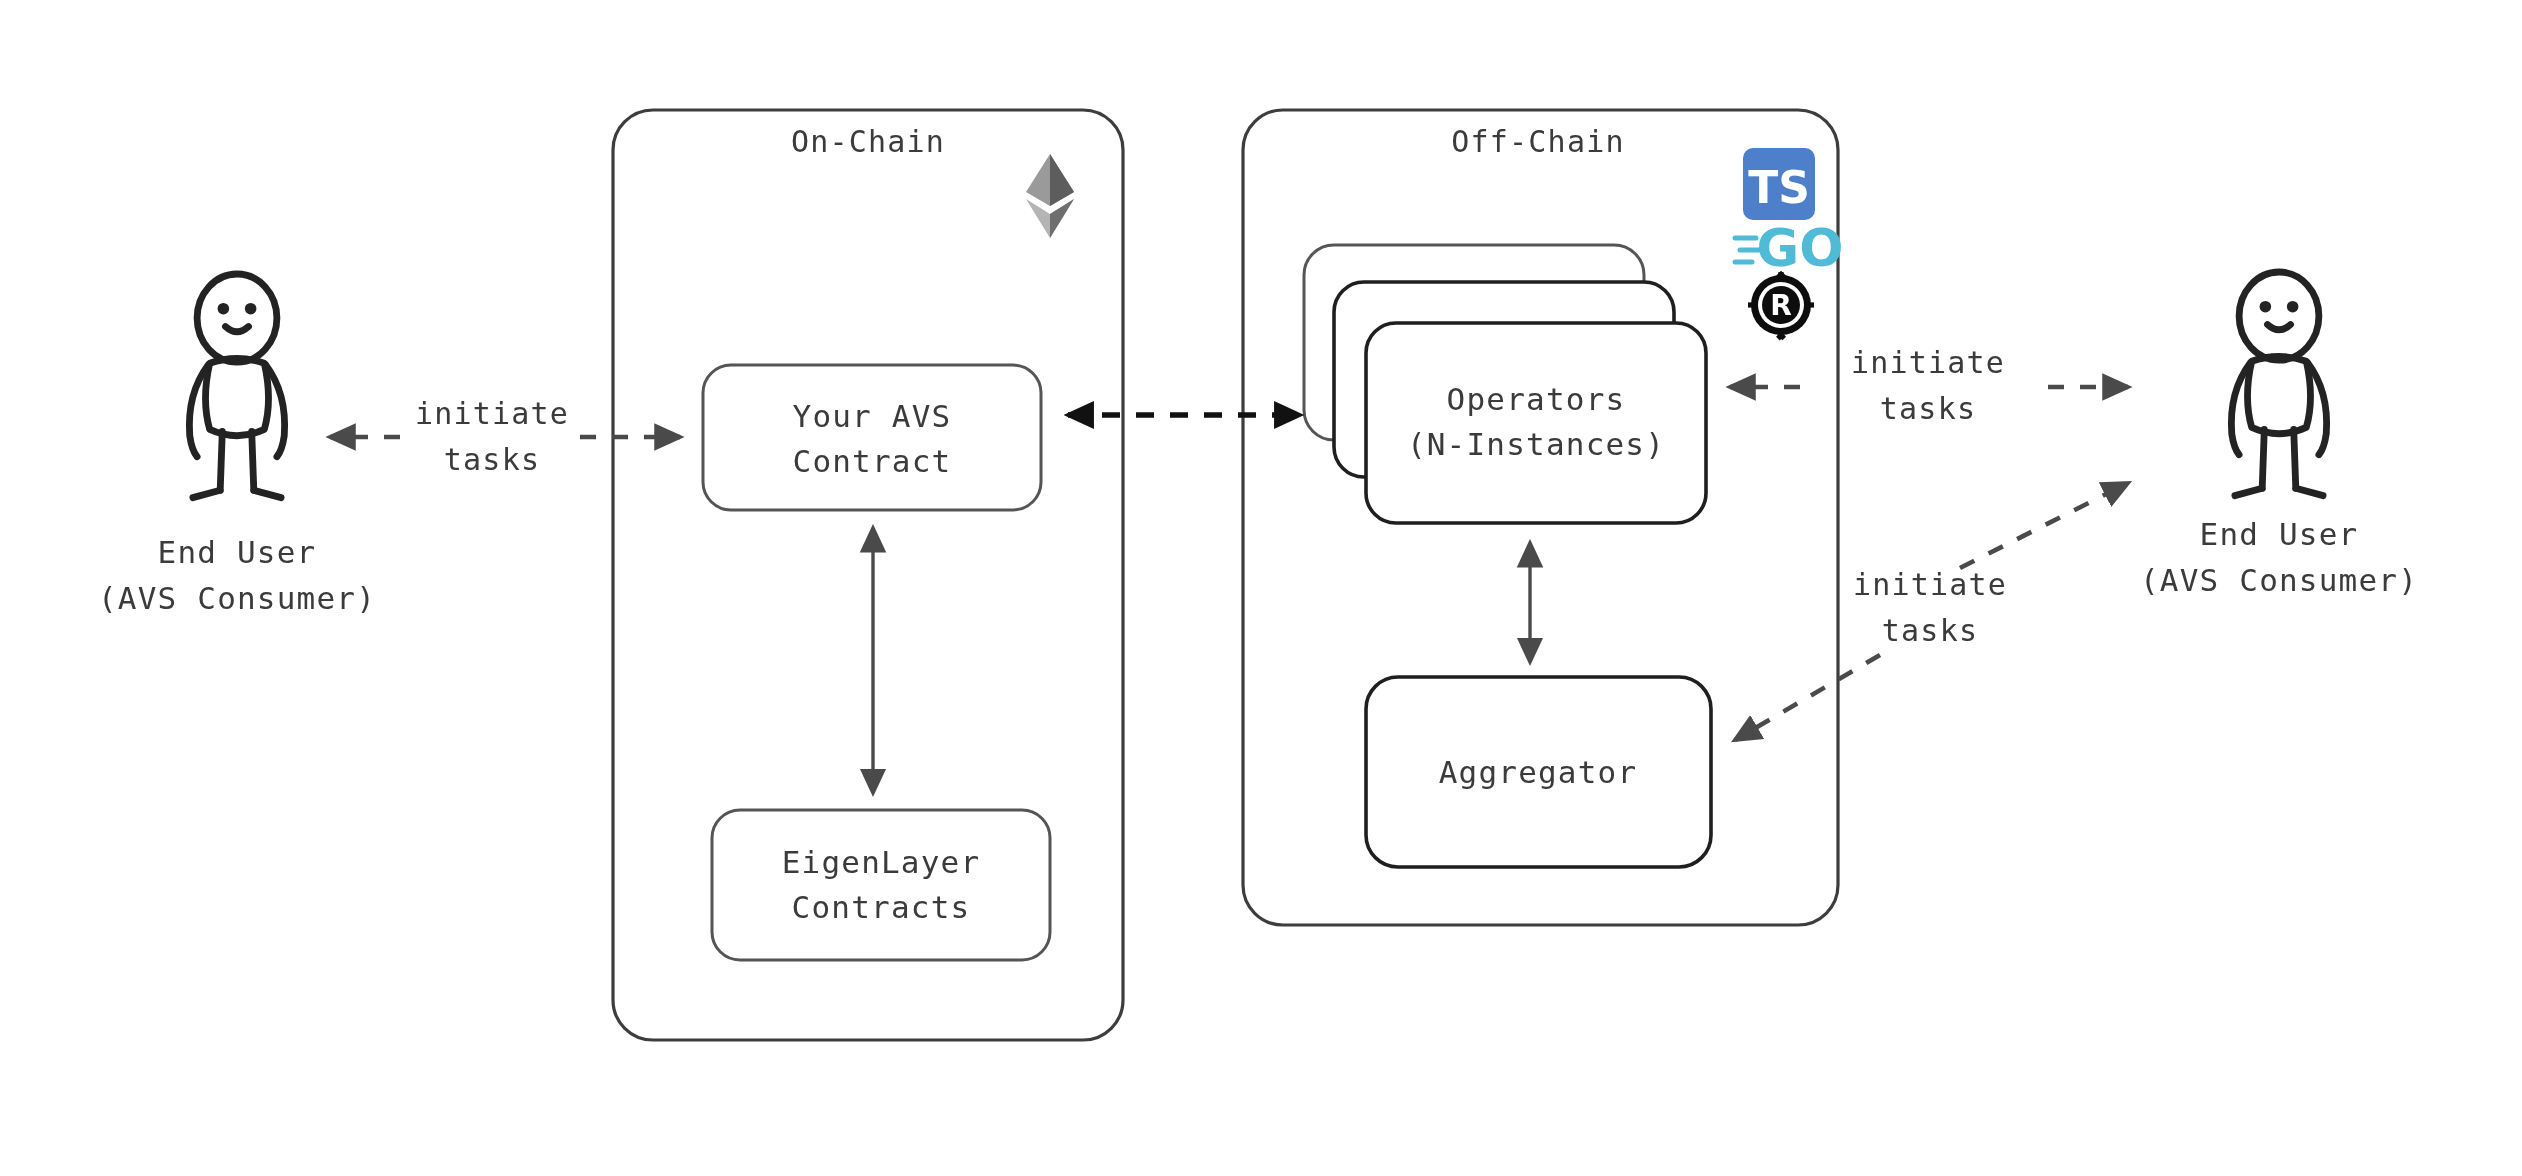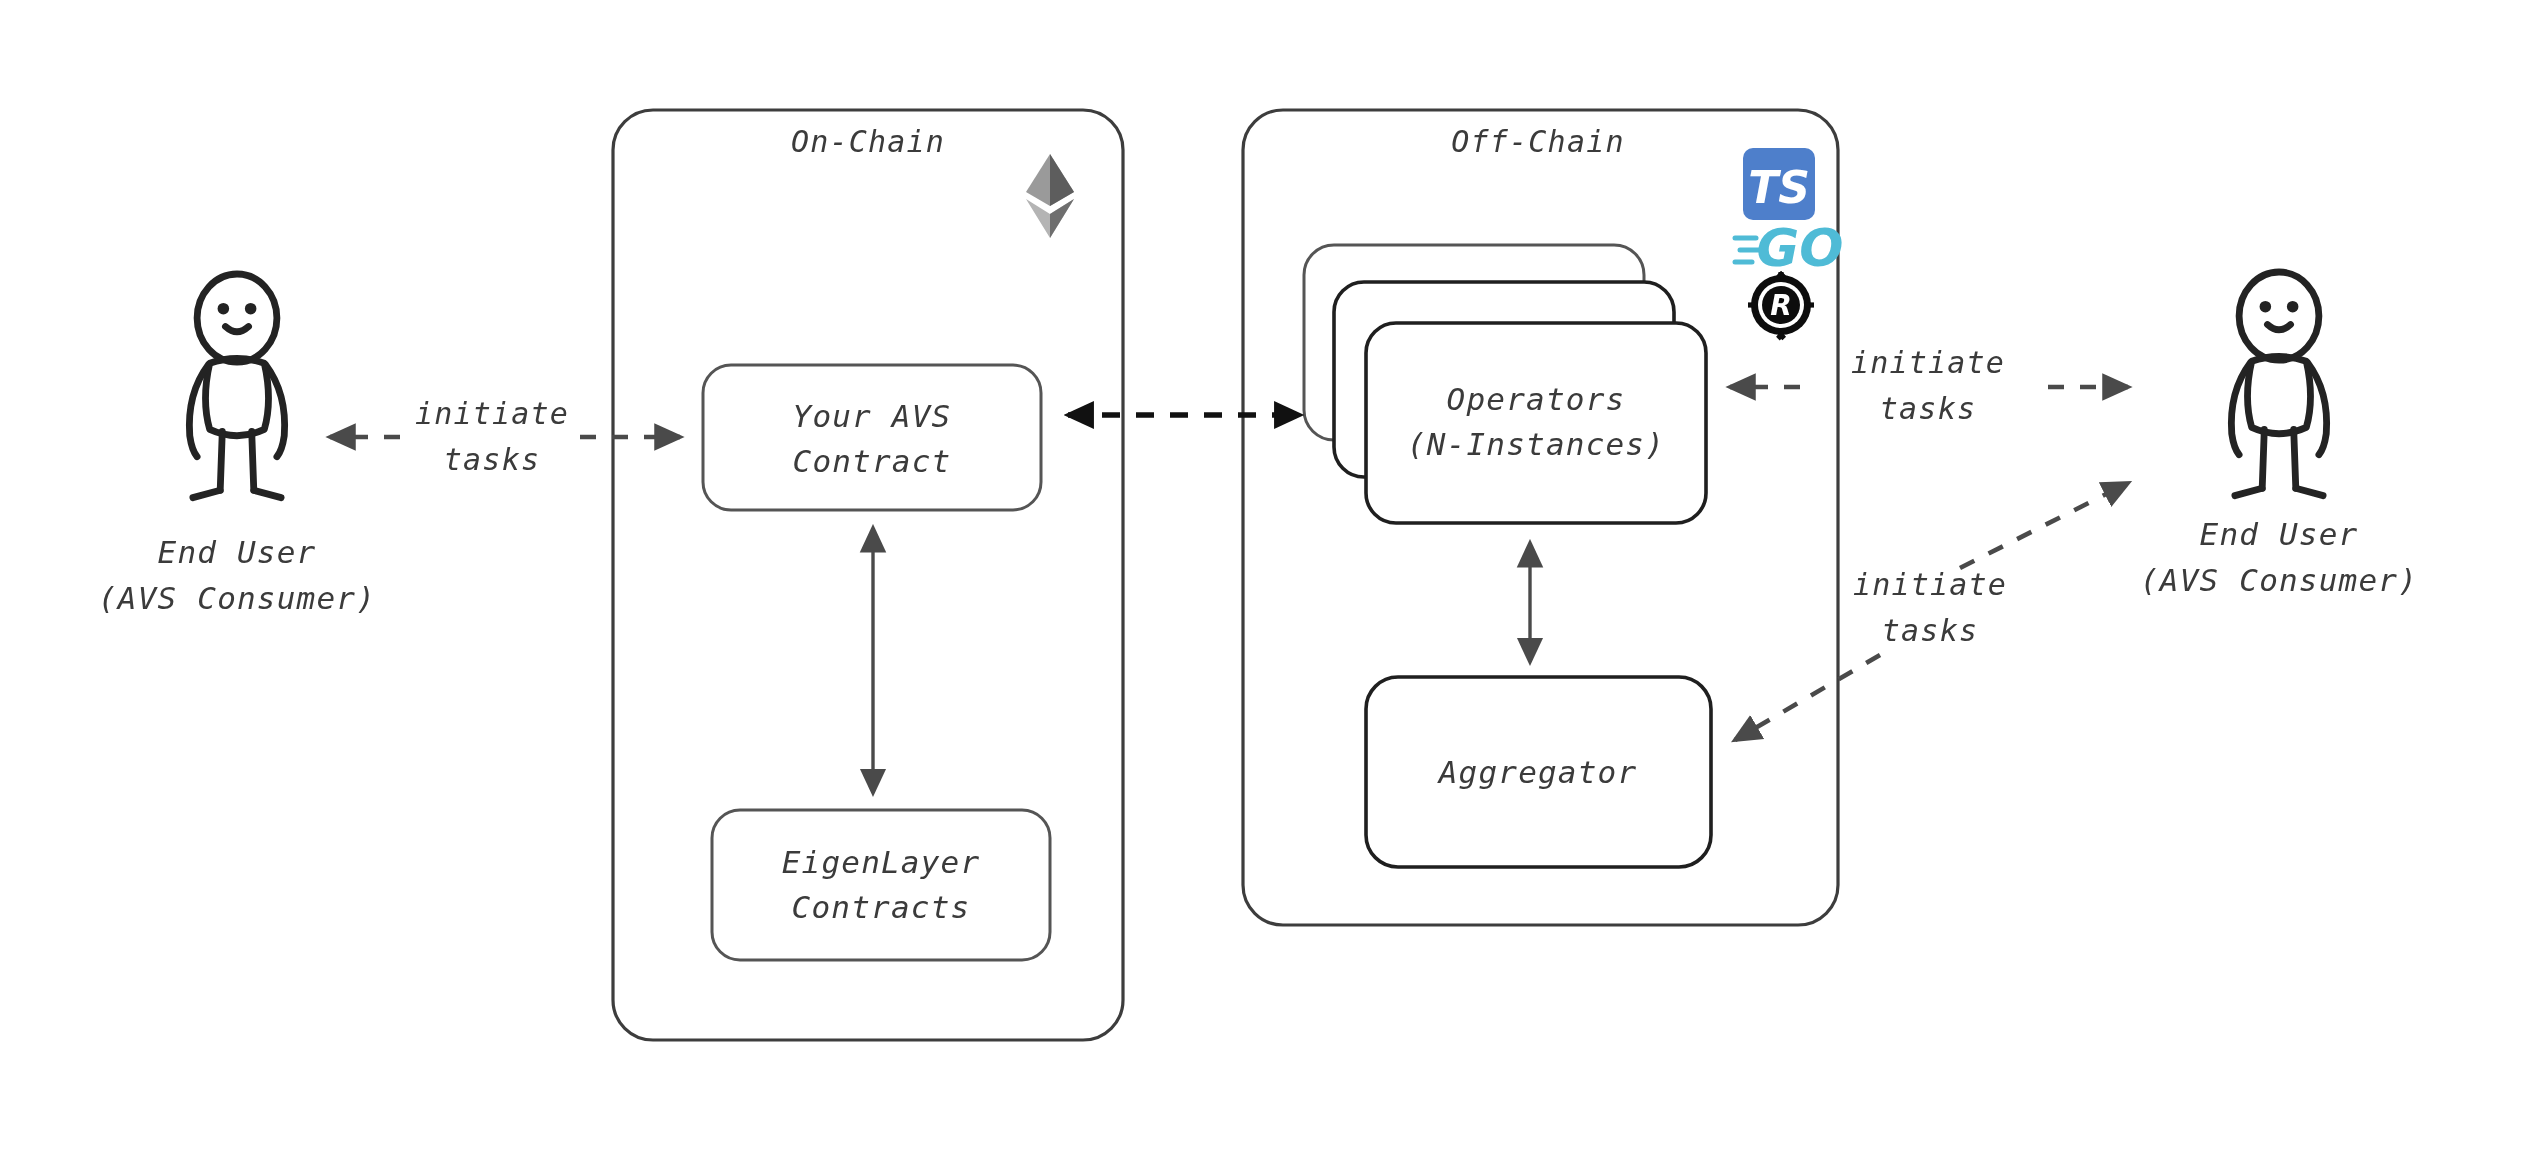--- a/index.html
+++ b/index.html
@@ -12,21 +12,20 @@
     height: 1176px;
     position: relative;
     overflow: hidden;
     font-family: "DejaVu Sans Mono", monospace;
   }
   #stage {
     position: absolute;
     left: 0; top: 0;
     width: 2522px;
     height: 1176px;
-    font-style: italic;
   }
   svg.diagram {
     position: absolute;
     left: 0; top: 0;
     width: 2522px;
     height: 1176px;
   }
   .lbl {
     fill: #3b3b3b;
     font-family: "DejaVu Sans Mono", monospace;

